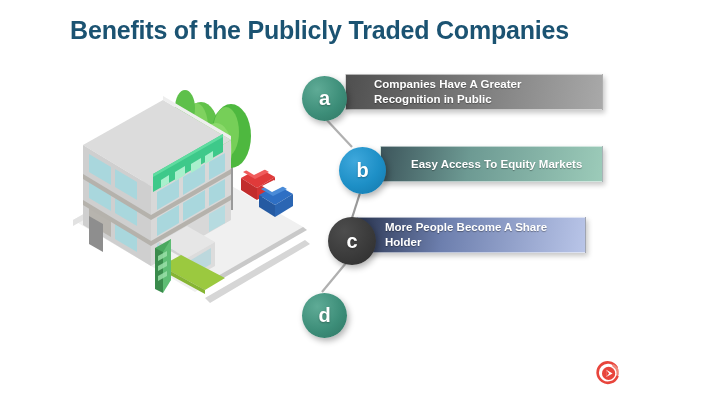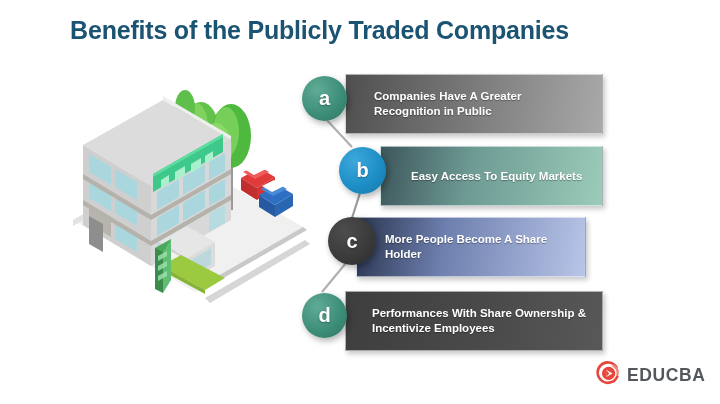--- a/index.html
+++ b/index.html
@@ -52,21 +52,21 @@
     width: 720px; height: 404px;
     pointer-events: none;
   }
   .benefit-row {
     position: absolute;
     height: 48px;
   }
   .benefit-bar {
     position: absolute;
     top: 0;
-    height: 60px;
+    height: 36px;
     box-sizing: border-box;
     border: 1px solid rgba(255,255,255,0.55);
     box-shadow: 2px 3px 5px rgba(0,0,0,0.22);
     display: flex;
     align-items: center;
   }
   .benefit-text {
     color: #ffffff;
     font-size: 11.5px;
     font-weight: bold;
@@ -297,32 +297,27 @@
 
   <div class="benefit-row" id="row-c">
     <div class="benefit-bar">
       <div class="benefit-text">More People Become A Share
 Holder</div>
     </div>
     <div class="benefit-badge">c</div>
   </div>
 
   <div class="benefit-row" id="row-d">
-    <div class="benefit-bar">
-      <div class="benefit-text">Performances With Share Ownership &amp;
-Incentivize Employees</div>
-    </div>
     <div class="benefit-badge">d</div>
   </div>
 </div>
 
 <div id="logo">
   <span>
     <svg width="25" height="25" viewBox="0 0 25 25" xmlns="http://www.w3.org/2000/svg">
       <path d="M21.5 6.2 A10.2 10.2 0 1 0 22.3 15.4" fill="none" stroke="#e8453c" stroke-width="2.6" stroke-linecap="round"></path>
       <path d="M22.6 13.2 A8.6 8.6 0 0 0 18.4 4.6" fill="none" stroke="#f0887a" stroke-width="2.4" stroke-linecap="round"></path>
       <circle cx="13.6" cy="12.4" r="6.6" fill="#e8453c"></circle>
       <path d="M11.2 8.8 L17.6 12.4 L11.2 16.0 Z" fill="#ffffff"></path>
       <path d="M11.2 8.8 L14.2 12.4 L11.2 16.0 Z" fill="#e8453c"></path>
     </svg>
   </span>
-  <span id="logo-text">EDUCBA</span>
 </div>
 
 </body></html>

